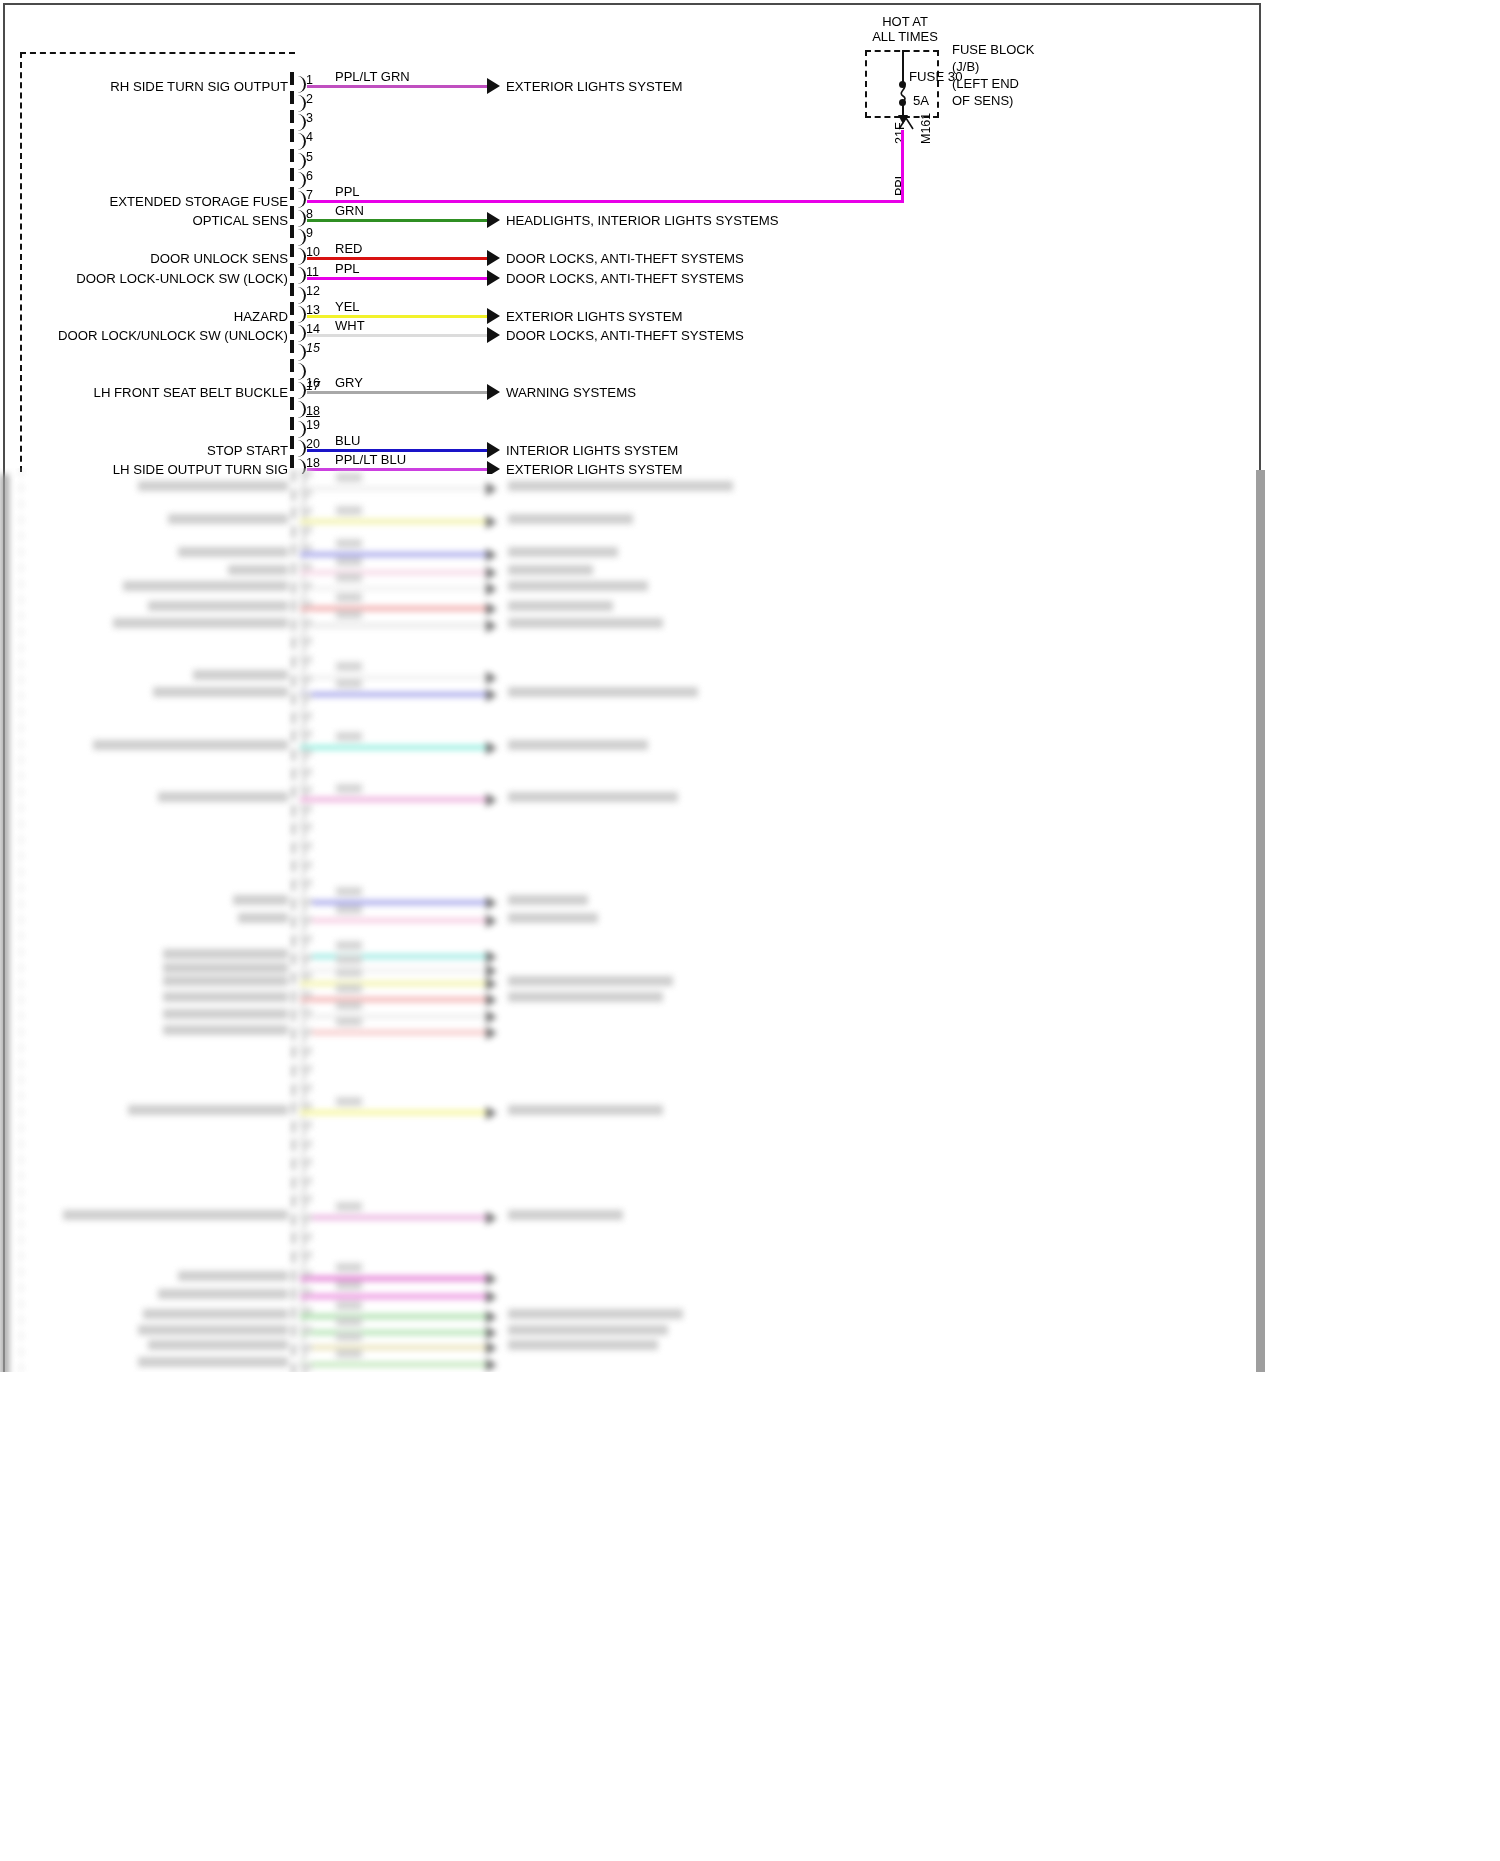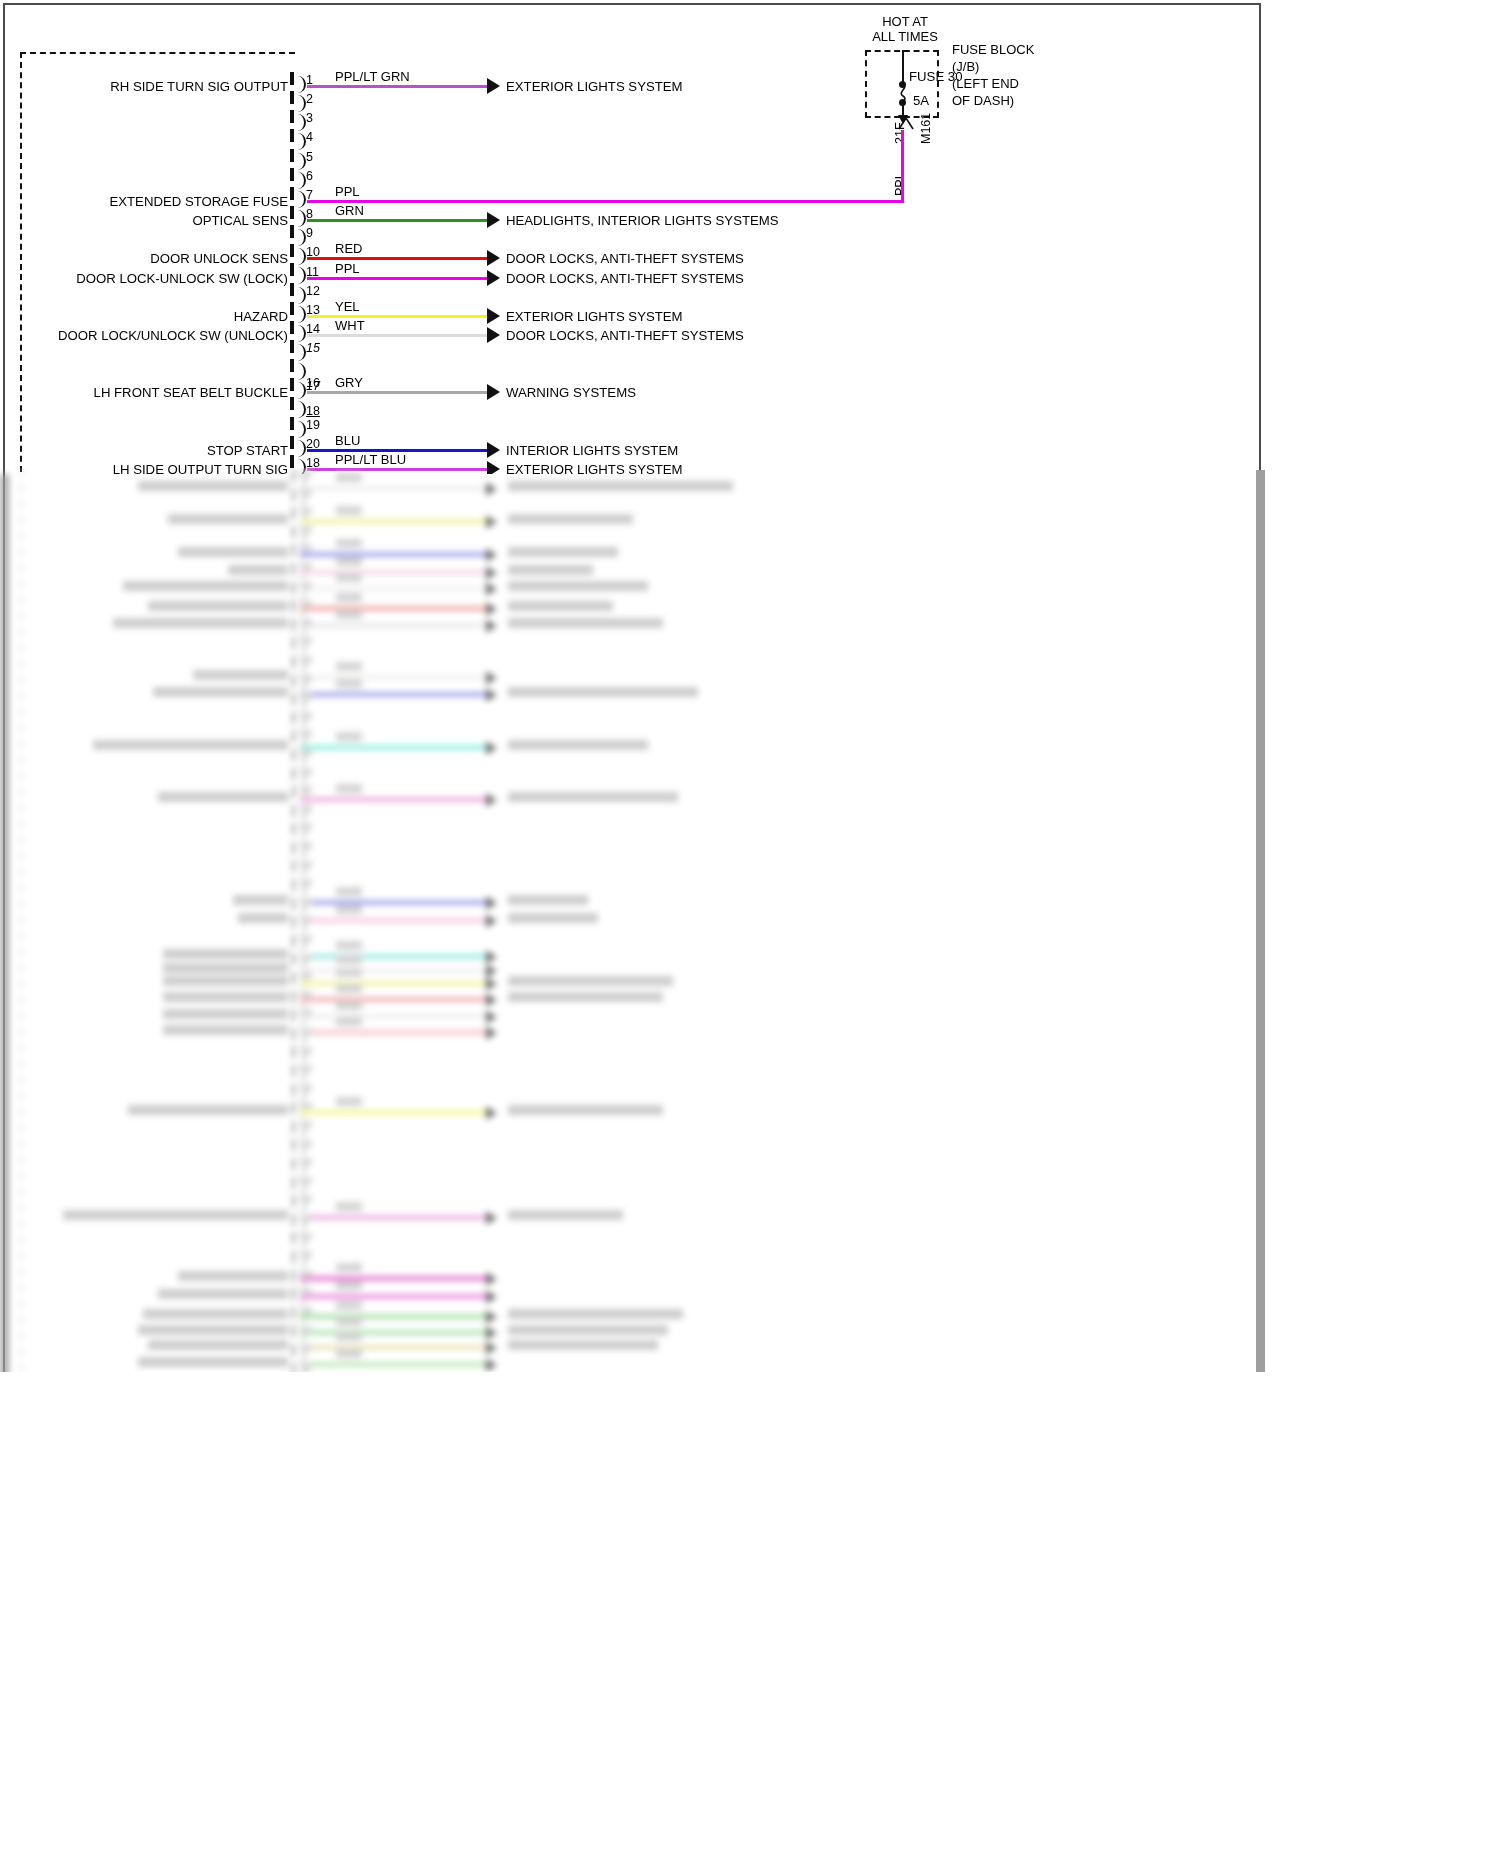--- a/index.html
+++ b/index.html
@@ -106,21 +106,21 @@
     </svg>
 
     <svg style="position:absolute;left:896px;top:116px;" width="20" height="14" viewBox="0 0 20 14">
       <path d="M3 13 L10 2 L17 13" stroke="#111" stroke-width="1.6" fill="none"></path>
     </svg>
 
     <div class="fbside" style="left:952px;top:41px;">
       <span>FUSE BLOCK</span><br>
       <span>(J/B)</span><br>
       <span>(LEFT END</span><br>
-      <span>OF DASH)</span>
+      <span>OF SENS)</span>
     </div>
 
     <div class="destlabel" style="left:909px;top:70px;">FUSE 30</div>
     <div class="destlabel" style="left:913px;top:94px;">5A</div>
 
     <div class="rot" style="left:893px;top:144px;">21F</div>
     <div class="rot" style="left:893px;top:196px;">PPL</div>
     <div class="rot" style="left:919px;top:144px;">M161</div>
 
     <div id="power-wire-vertical" style="position: absolute; left: 901px; top: 130px; width: 3px; height: 72.9px; background: rgb(232, 0, 232);"></div>

